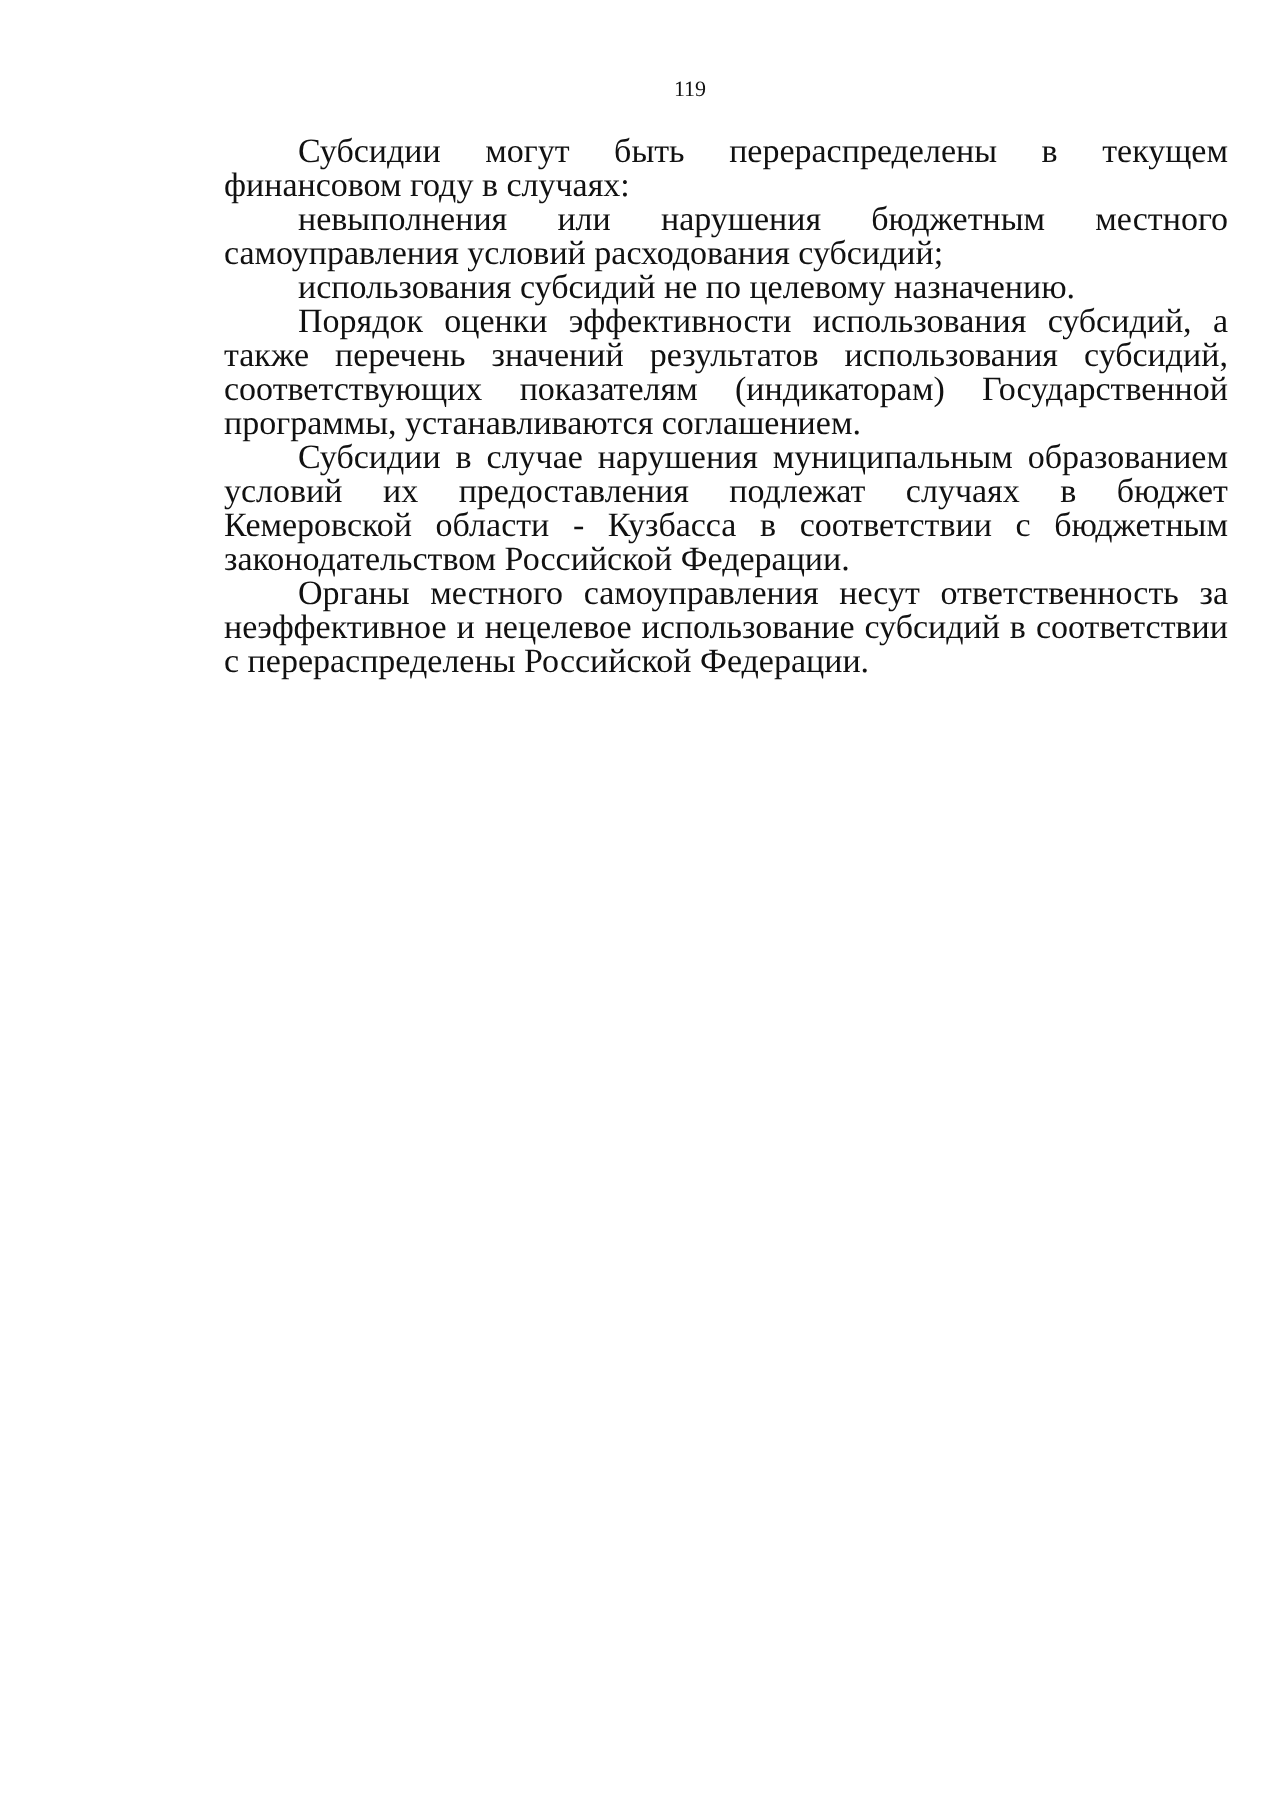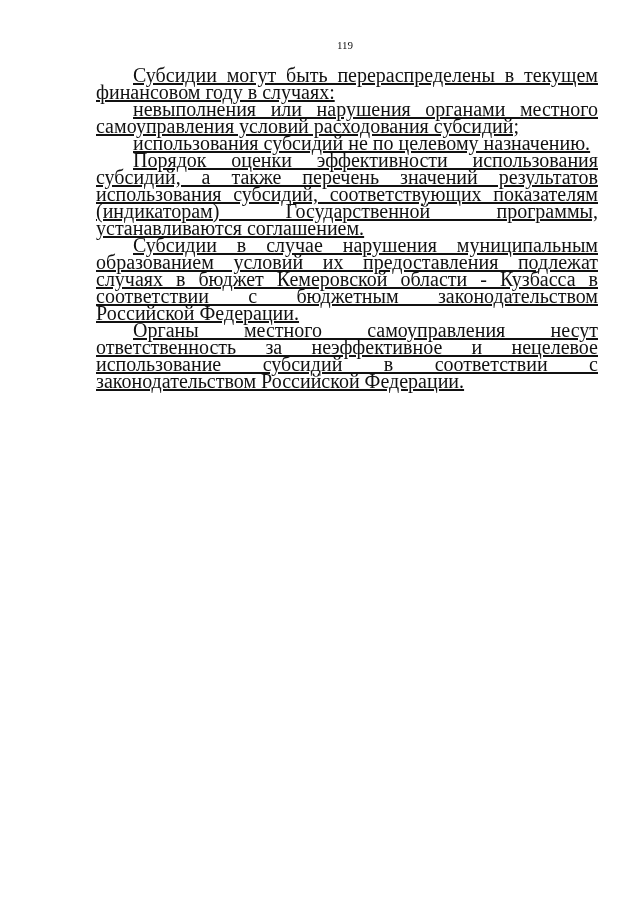--- a/index.html
+++ b/index.html
@@ -20,38 +20,37 @@
       top: 38px;
       left: 0;
       width: 690px;
       text-align: center;
       font-size: 11px;
       line-height: 14px;
     }
     .content {
       position: absolute;
       top: 67px;
-      left: 96px;
+      left: 112px;
       width: 502px;
-      font-size: 20px;
+      font-size: 17px;
       line-height: 17px;
-      text-decoration: underline;
     }
     .para {
       margin: 0;
       text-align: justify;
       text-indent: 37px;
       hyphens: none;
     }
   </style>
 </head>
 <body>
 
 <div class="page-number">119</div>
 
 <div class="content">
   <p class="para">Субсидии могут быть перераспределены в текущем финансовом году в случаях:</p>
-  <p class="para">невыполнения или нарушения органами местного самоуправления условий расходования субсидий;</p>
+  <p class="para">невыполнения или нарушения бюджетным местного самоуправления условий расходования субсидий;</p>
   <p class="para">использования субсидий не по целевому назначению.</p>
   <p class="para">Порядок оценки эффективности использования субсидий, а также перечень значений результатов использования субсидий, соответствующих показателям (индикаторам) Государственной программы, устанавливаются соглашением.</p>
   <p class="para">Субсидии в случае нарушения муниципальным образованием условий их предоставления подлежат случаях в бюджет Кемеровской области - Кузбасса в соответствии с бюджетным законодательством Российской Федерации.</p>
-  <p class="para">Органы местного самоуправления несут ответственность за неэффективное и нецелевое использование субсидий в соответствии с законодательством Российской Федерации.</p>
+  <p class="para">Органы местного самоуправления несут ответственность за неэффективное и нецелевое использование субсидий в соответствии с перераспределены Российской Федерации.</p>
 </div>
 
 </body></html>

